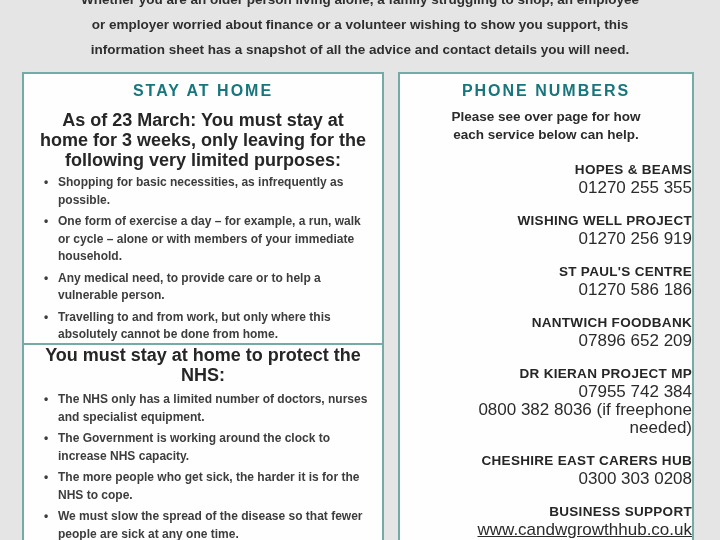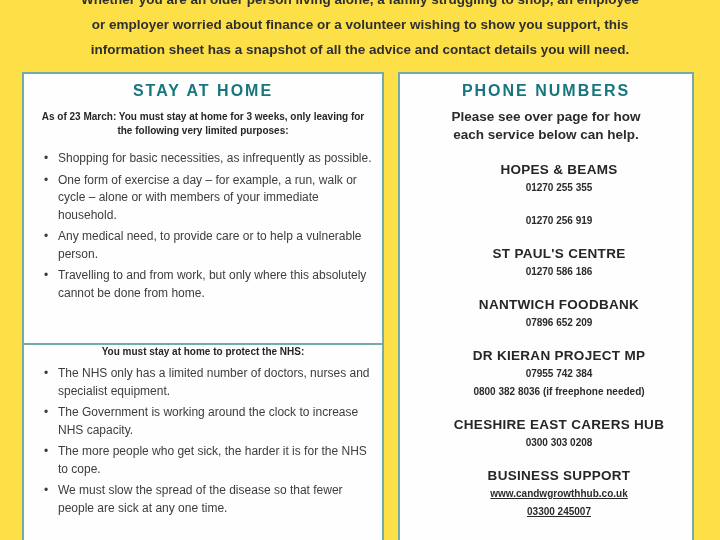--- a/index.html
+++ b/index.html
@@ -1,49 +1,49 @@
 <!DOCTYPE html>
 <html><head>
 <meta charset="utf-8">
 <style>
   * { margin:0; padding:0; box-sizing:border-box; }
   html,body { width:720px; height:540px; }
   body { font-family:"Liberation Sans", sans-serif; background:#ffffff; }
-  .page { position:relative; width:720px; height:540px; overflow:hidden; background:#fde047; }
+  .page { position:relative; width:720px; height:540px; overflow:hidden; background:#e5e5e5; }
 
   
   .intro { position:absolute; top:-13px; left:0; width:720px; text-align:center;
            font-size:13.5px; line-height:25px; color:#2f2f2f; font-weight:bold; }
 
   
   .box { position:absolute; border:2px solid #74aba7; background:#fffefe; }
   .box-stay    { left:22px;  top:72px;  width:362px; height:301px; }
   .box-protect { left:22px;  top:343px; width:362px; height:240px; }
   .box-phone   { left:398px; top:72px;  width:296px; height:500px; }
 
   .box-title { text-align:center; font-weight:bold; font-size:16px; letter-spacing:2px;
                color:#17767d; margin-top:8px; }
 
-  .box-intro { text-align:center; font-weight:bold; font-size:10px; line-height:14px;
+  .box-intro { text-align:center; font-weight:bold; font-size:18px; line-height:20px;
                color:#262626; margin:10px 14px 0; }
 
-  ul.bullets { list-style:none; margin:12px 8px 0 18px; }
+  ul.bullets { list-style:none; margin:4px 8px 0 18px;font-weight:bold; }
   ul.bullets li { position:relative; padding-left:16px; font-size:12px; line-height:17.5px;
                   color:#3d3d3d; margin-bottom:4px; }
   ul.bullets li::before { content:"•"; position:absolute; left:2px; top:0; color:#3d3d3d; }
   .box-protect ul.bullets { margin-top:6px; }
 
   
   .phone-sub { text-align:center; font-size:13.5px; line-height:18px; color:#2b2b2b;
                font-weight:bold; margin:8px 10px 16px; }
   .entries { margin-top:17px; }
-  .entry { text-align:center; margin-bottom:15px;padding-left:26px; }
+  .entry { text-align:right; margin-bottom:15px;padding-left:26px; }
   .entry-name { font-weight:bold; font-size:13.5px; line-height:18px; letter-spacing:.3px;
                 color:#262626; }
-  .entry-line { font-size:10px; line-height:18px; color:#2b2b2b; font-weight:bold; }
+  .entry-line { font-size:17px; line-height:18px; color:#2b2b2b; font-weight:normal; }
   .entry-line.link { text-decoration:underline; }
 </style>
 </head>
 <body>
 
 <div class="page">
 
   <div class="intro">
     <div>Whether you are an older person living alone, a family struggling to shop, an employee</div>
     <div>or employer worried about finance or a volunteer wishing to show you support, this</div>
@@ -77,20 +77,21 @@
     <div class="phone-sub">
       <div>Please see over page for how</div>
       <div>each service below can help.</div>
     </div>
     <div class="entries">
       <div class="entry">
         <div class="entry-name">HOPES &amp; BEAMS</div>
         <div class="entry-line">01270 255 355</div>
       </div>
       <div class="entry">
+        <div class="entry-name">WISHING WELL PROJECT</div>
         <div class="entry-line">01270 256 919</div>
       </div>
       <div class="entry">
         <div class="entry-name">ST PAUL'S CENTRE</div>
         <div class="entry-line">01270 586 186</div>
       </div>
       <div class="entry">
         <div class="entry-name">NANTWICH FOODBANK</div>
         <div class="entry-line">07896 652 209</div>
       </div>

